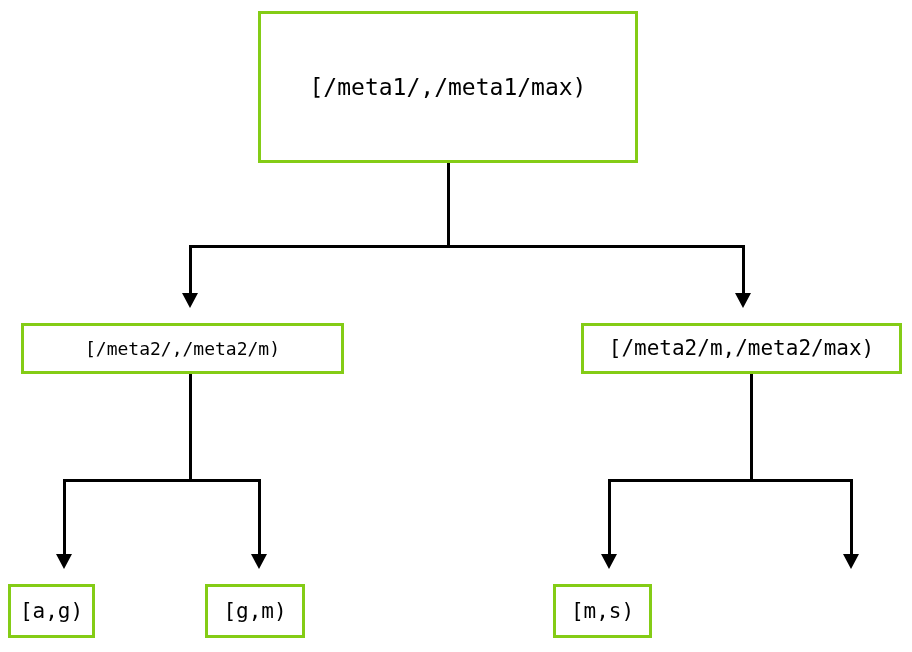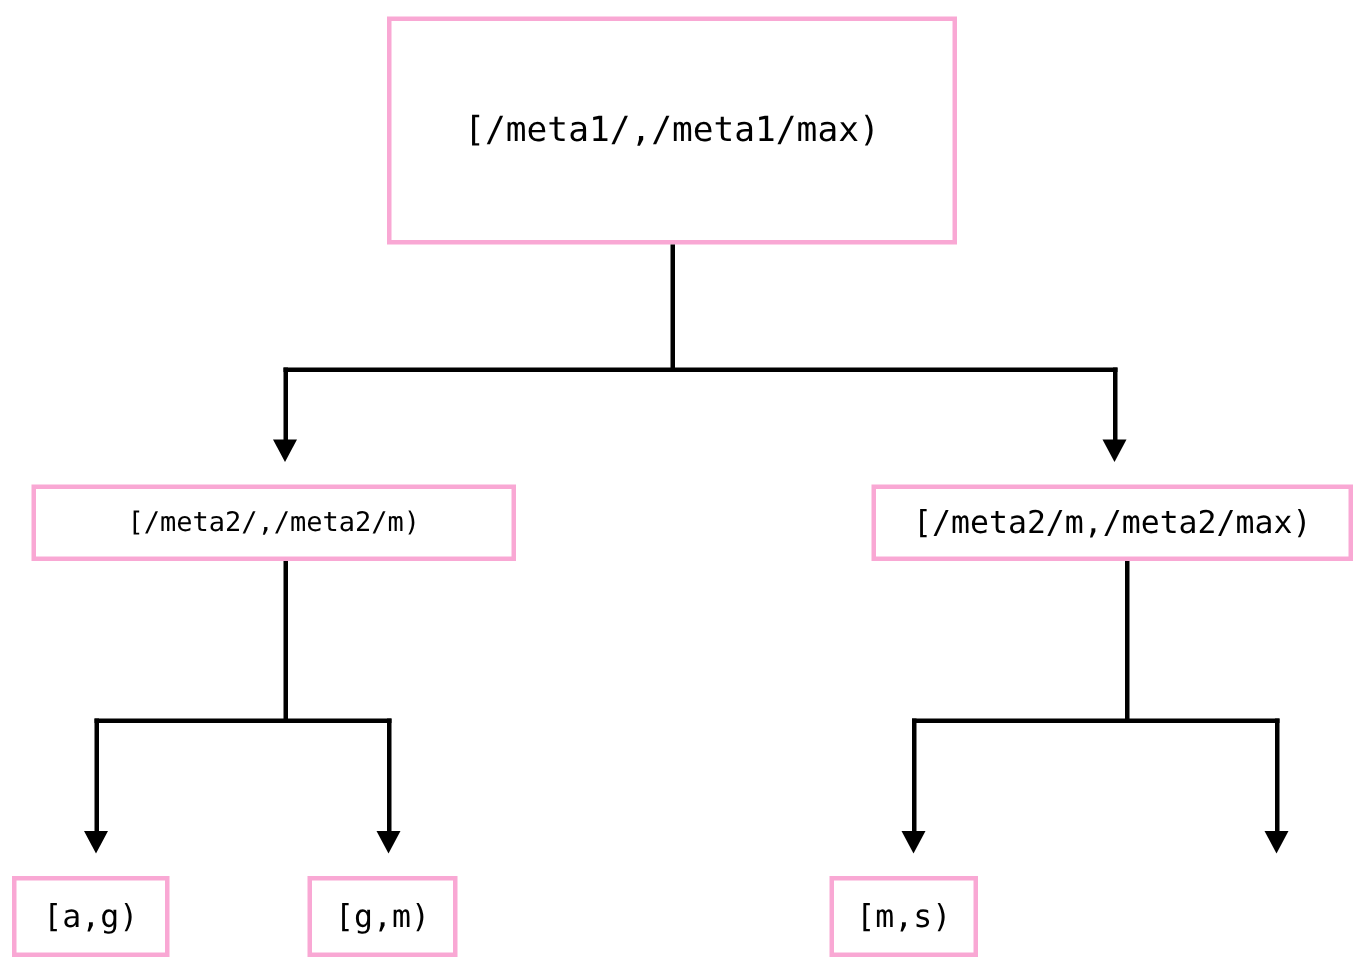--- a/index.html
+++ b/index.html
@@ -13,21 +13,21 @@
   #diagram-canvas {
     position: relative;
     width: 912px;
     height: 652px;
     background: #ffffff;
     overflow: hidden;
   }
   .node {
     position: absolute;
     box-sizing: border-box;
-    border: 3px solid #f9a8d4;
+    border: 3px solid #84cc16;
     background: #ffffff;
     display: flex;
     align-items: center;
     justify-content: center;
     color: #000000;
     font-family: "DejaVu Sans Mono", monospace;
     white-space: pre;
   }
   .node-label {
     font-family: "DejaVu Sans Mono", monospace;
@@ -52,21 +52,21 @@
   .node-mid-left .node-label { font-size: 18px; }
   .node-mid-right {
     left: 581px;
     top: 323px;
     width: 321px;
     height: 51px;
   }
   .node-mid-right .node-label { font-size: 21px; }
   .node-leaf { height: 54px; }
   .node-leaf .node-label { font-size: 21px; }
-  .node-leaf-1 { left: 8px;   top: 584px; width: 105px; }
+  .node-leaf-1 { left: 8px;   top: 584px; width: 87px; }
   .node-leaf-2 { left: 205px; top: 584px; width: 100px; }
   .node-leaf-3 { left: 553px; top: 584px; width: 99px; }
   .node-leaf-4 { left: 777px; top: 584px; width: 121px; }
 
   .edge-v {
     position: absolute;
     width: 3px;
     background: #000000;
   }
   .edge-h {

